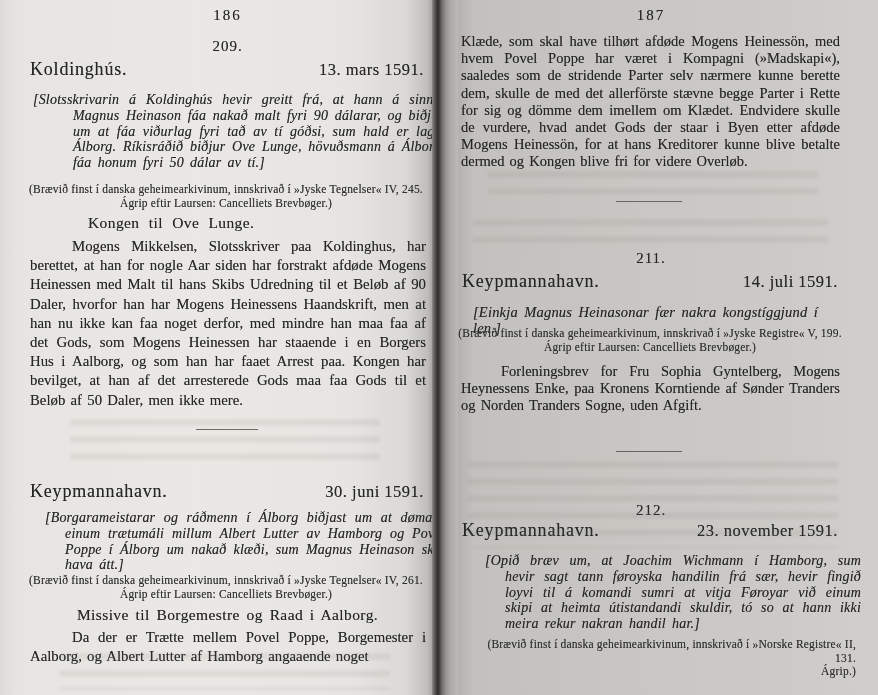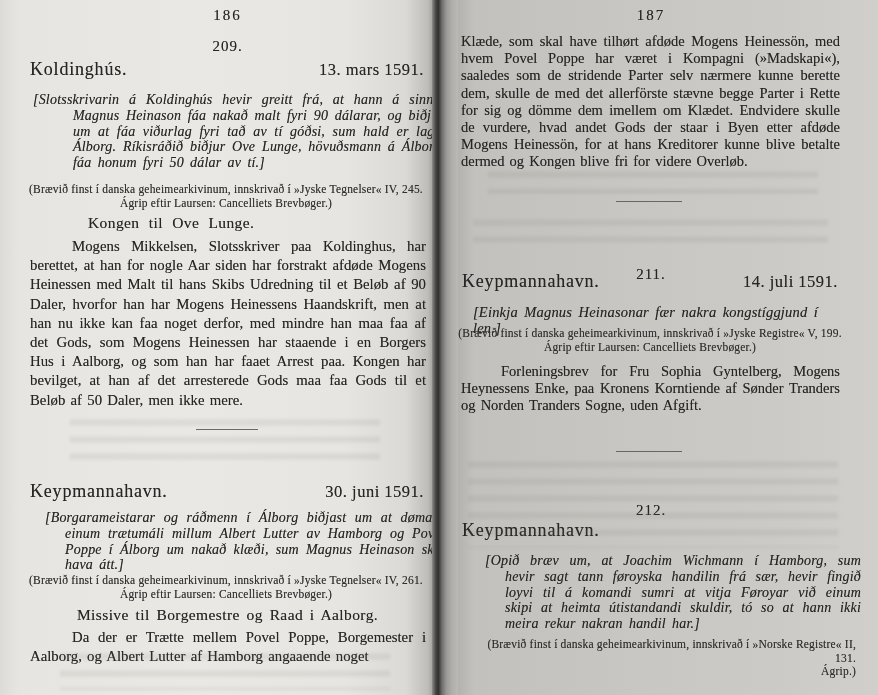--- a/index.html
+++ b/index.html
@@ -94,21 +94,21 @@
   .l-210head { left: 30px;  top: 481px; width: 394px; }
   .l-210sum  { left: 45px;  top: 510px; width: 380px; }
   .l-210src  { left: 26px;  top: 574px; width: 400px; }
   .l-210mis  { left: 30px;  top: 606px; width: 395px; word-spacing: 2.5px; }
   .l-210body { left: 30px;  top: 628px; width: 396px; }
 
   
   .r-pn      { left: 4px;   top: 7px;   width: 378px; }
   .r-cont    { left: 3px;   top: 33px;  width: 379px; }
   .r-div1    { left: 158px; top: 201px; width: 66px; }
-  .r-211num  { left: 4px;   top: 250px; width: 378px; margin-top: 16px; }
+  .r-211num  { left: 4px;   top: 250px; width: 378px; }
   .r-211head { left: 4px;   top: 271px; width: 376px; }
   .r-211sum  { left: 15px;  top: 305px; width: 368px; }
   .r-211src  { left: 0px;   top: 327px; width: 384px; }
   .r-211body { left: 3px;   top: 363px; width: 379px; text-indent: 40px; }
   .r-div2    { left: 158px; top: 451px; width: 66px; }
   .r-212num  { left: 4px;   top: 502px; width: 378px; }
   .r-212head { left: 4px;   top: 520px; width: 376px; }
   .r-212sum  { left: 27px;  top: 553px; width: 356px; }
   .r-212src  { left: 14px;   top: 638px; width: 384px; text-align: right; }
 </style>
@@ -185,20 +185,21 @@
     </div>
 
     <div class="abs r-211body body-text-r justify">Forleningsbrev for Fru Sophia Gyntelberg, Mogens Heynessens Enke, paa Kronens Korntiende af Sønder Tranders og Norden Tranders Sogne, uden Afgift.</div>
 
     <div class="abs r-div2 divider"></div>
 
     <div class="abs r-212num center entry-num">212.</div>
 
     <div class="abs r-212head head-row">
       <span class="place">Keypmannahavn.</span>
+      <span class="date">23. november 1591.</span>
     </div>
 
     <div class="abs r-212sum summary justify hang20">[Opið bræv um, at Joachim Wichmann í Hamborg, sum hevir sagt tann føroyska handilin frá sær, hevir fingið loyvi til á komandi sumri at vitja Føroyar við einum skipi at heimta útistandandi skuldir, tó so at hann ikki meira rekur nakran handil har.]</div>
 
     <div class="abs r-212src source">
       <div>(Brævið finst í danska geheimearkivinum, innskrivað í »Norske Registre« II, 131.</div>
       <div>Ágrip.)</div>
     </div>
 
     <div class="bleed" style="left:30px; top:166px; width:330px; height:28px;"></div>

